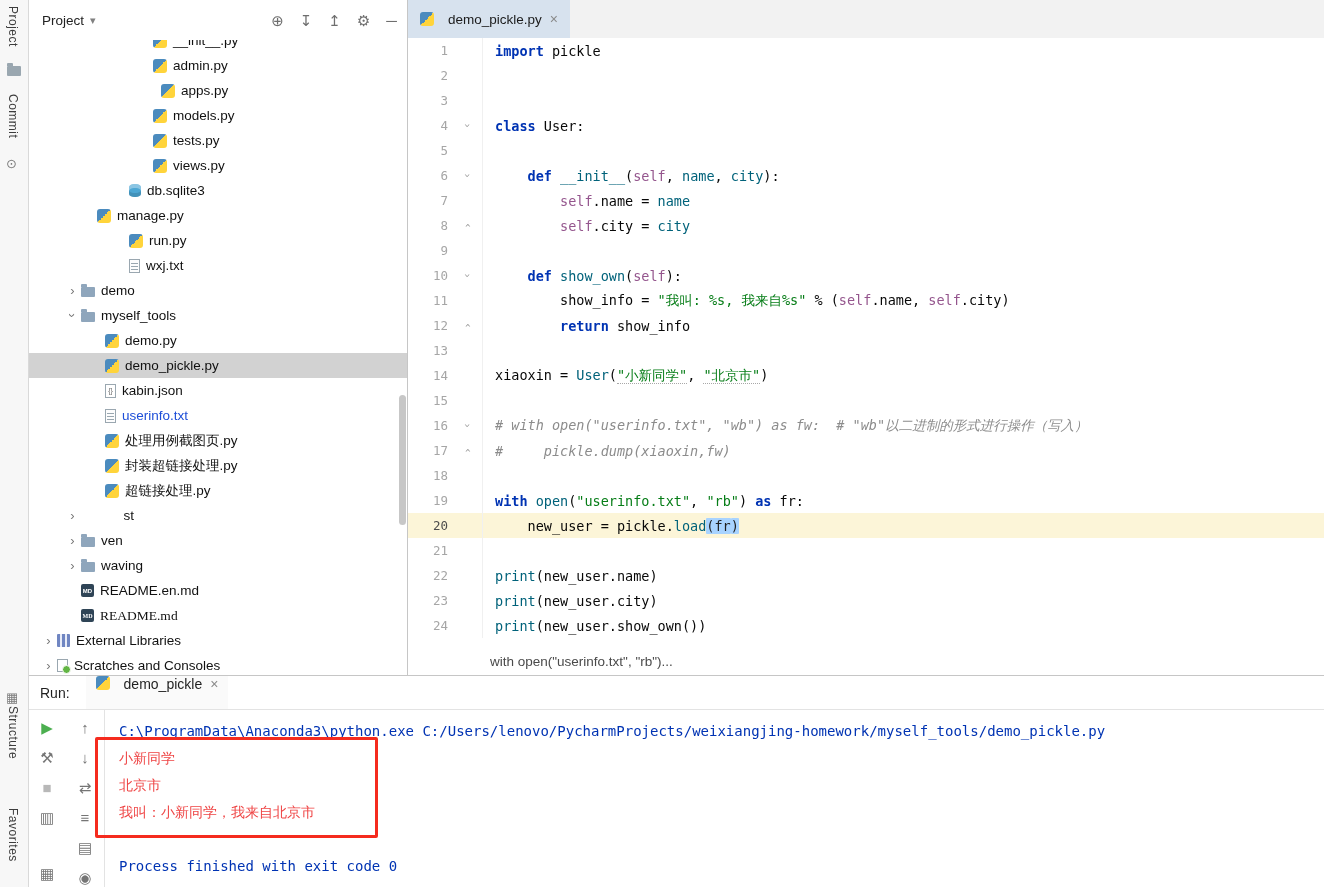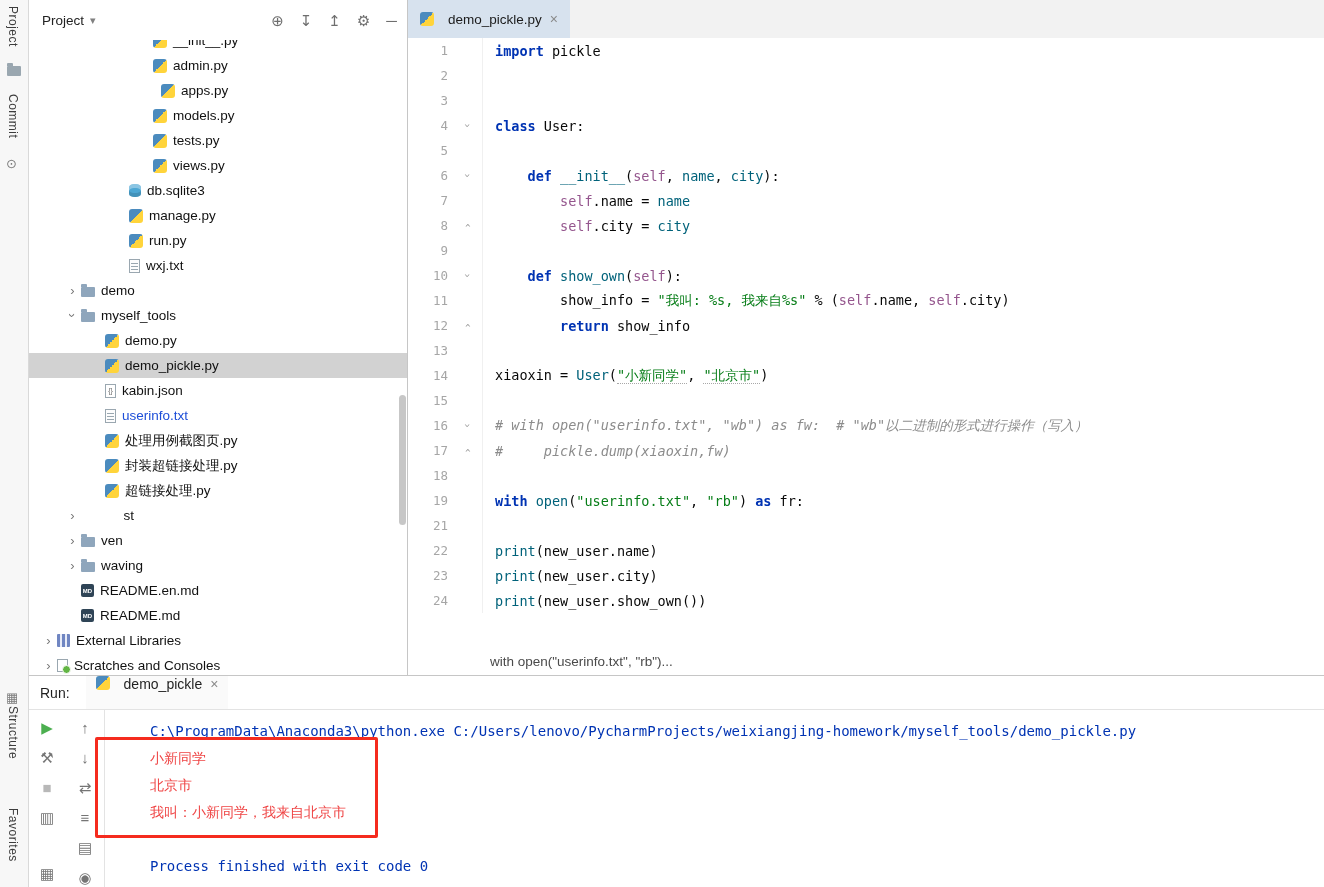--- a/index.html
+++ b/index.html
@@ -78,21 +78,21 @@
   
   .run-panel{position:absolute;left:28px;top:675px;right:0;bottom:0;background:#fff;border-top:1px solid #c6c6c6;}
   .run-header{height:33px;display:flex;align-items:center;border-bottom:1px solid #e3e3e3;}
   .run-label{padding:0 16px 0 12px;font-size:14px;color:#1f1f1f;}
   .run-tab{display:flex;align-items:flex-start;gap:8px;padding:0 10px;height:33px;font-size:14px;background:#fafafa;}
   .run-body{position:absolute;top:34px;left:0;right:0;bottom:0;}
   .run-toolbar{position:absolute;left:0;top:0;width:76px;bottom:0;border-right:1px solid #e3e3e3;display:flex;}
   .tcol{width:38px;display:flex;flex-direction:column;align-items:center;gap:15px;padding:10px 0 6px 0;height:100%;box-sizing:border-box;}
   .ticon{font-size:15px;color:#757575;line-height:1;cursor:pointer;}
   .run-console{position:absolute;left:77px;top:0;right:0;bottom:0;font-family:"DejaVu Sans Mono","Liberation Mono",monospace;font-size:14px;padding:8px 0 0 14px;}
-  .console-line{height:27px;line-height:27px;white-space:pre;margin-left:31px;}
+  .console-line{height:27px;line-height:27px;white-space:pre;}
   .console-line.system{color:#0033b3;}
   .console-line.stdout{color:#ef4444;}
   .red-box{position:absolute;left:-10px;top:27px;width:277px;height:95px;border:3px solid #f52b1e;border-radius:2px;pointer-events:none;}
 </style>
 </head>
 <body>
 
 <div class="window">
 
   <div class="activity-bar">
@@ -146,21 +146,21 @@
         <div class="tree-row" style="padding-left: 108px;">
           <span class="tree-arrow"></span>
           <span class="tree-icon icon-py"></span>
           <span class="tree-label">views.py</span>
         </div>
         <div class="tree-row" style="padding-left: 84px;">
           <span class="tree-arrow"></span>
           <span class="tree-icon icon-db"></span>
           <span class="tree-label">db.sqlite3</span>
         </div>
-        <div class="tree-row" style="padding-left: 84px;">
+        <div class="tree-row" style="padding-left: 52px;">
           <span class="tree-arrow"></span>
           <span class="tree-icon icon-py"></span>
           <span class="tree-label">manage.py</span>
         </div>
         <div class="tree-row" style="padding-left: 84px;">
           <span class="tree-arrow"></span>
           <span class="tree-icon icon-py"></span>
           <span class="tree-label">run.py</span>
         </div>
         <div class="tree-row" style="padding-left: 84px;">
@@ -228,21 +228,21 @@
         <div class="tree-row" style="padding-left: 36px;">
           <span class="tree-arrow">›</span>
           <span class="tree-icon icon-folder"></span>
           <span class="tree-label">waving</span>
         </div>
         <div class="tree-row" style="padding-left: 36px;">
           <span class="tree-arrow"></span>
           <span class="tree-icon icon-md"></span>
           <span class="tree-label">README.en.md</span>
         </div>
-        <div class="tree-row" style="padding-left: 36px;">
+        <div class="tree-row" style="padding-left: 36px; font-family: Liberation Serif, serif;">
           <span class="tree-arrow"></span>
           <span class="tree-icon icon-md"></span>
           <span class="tree-label">README.md</span>
         </div>
         <div class="tree-row" style="padding-left: 12px;">
           <span class="tree-arrow">›</span>
           <span class="tree-icon icon-lib"></span>
           <span class="tree-label">External Libraries</span>
         </div>
         <div class="tree-row" style="padding-left: 12px;">
@@ -351,20 +351,25 @@
           </div>
           <div class="code-line">
             <span class="line-num">18</span>
             <span class="fold"></span>
             <span class="code-text"></span>
           </div>
           <div class="code-line">
             <span class="line-num">19</span>
             <span class="fold"></span>
             <span class="code-text"><span class="tk-k">with</span><span class="tk-p"> </span><span class="tk-f">open</span><span class="tk-p">(</span><span class="tk-s">"userinfo.txt"</span><span class="tk-p">, </span><span class="tk-s">"rb"</span><span class="tk-p">) </span><span class="tk-k">as</span><span class="tk-p"> fr:</span></span>
+          </div>
+          <div class="code-line current">
+            <span class="line-num">20</span>
+            <span class="fold"></span>
+            <span class="code-text"><span class="tk-p">    new_user = pickle.</span><span class="tk-f">load</span><span class="tk-sel">(fr</span><span class="tk-sel">)</span></span>
           </div>
           <div class="code-line">
             <span class="line-num">21</span>
             <span class="fold"></span>
             <span class="code-text"></span>
           </div>
           <div class="code-line">
             <span class="line-num">22</span>
             <span class="fold"></span>
             <span class="code-text"><span class="tk-f">print</span><span class="tk-p">(new_user.name)</span></span>

